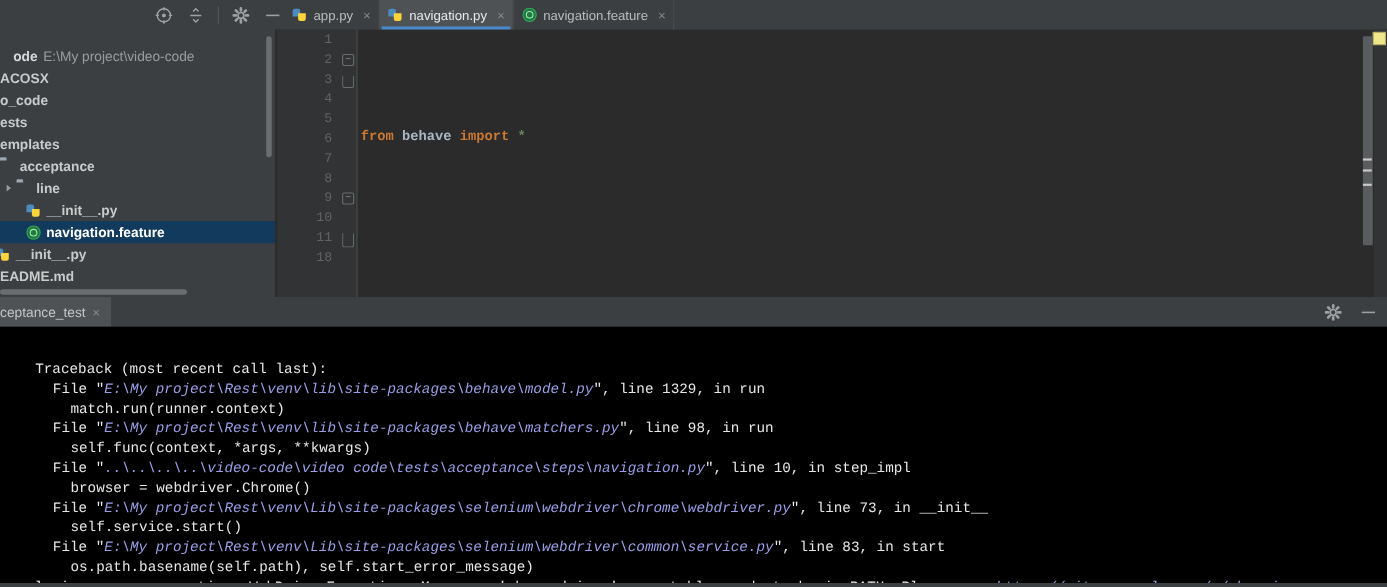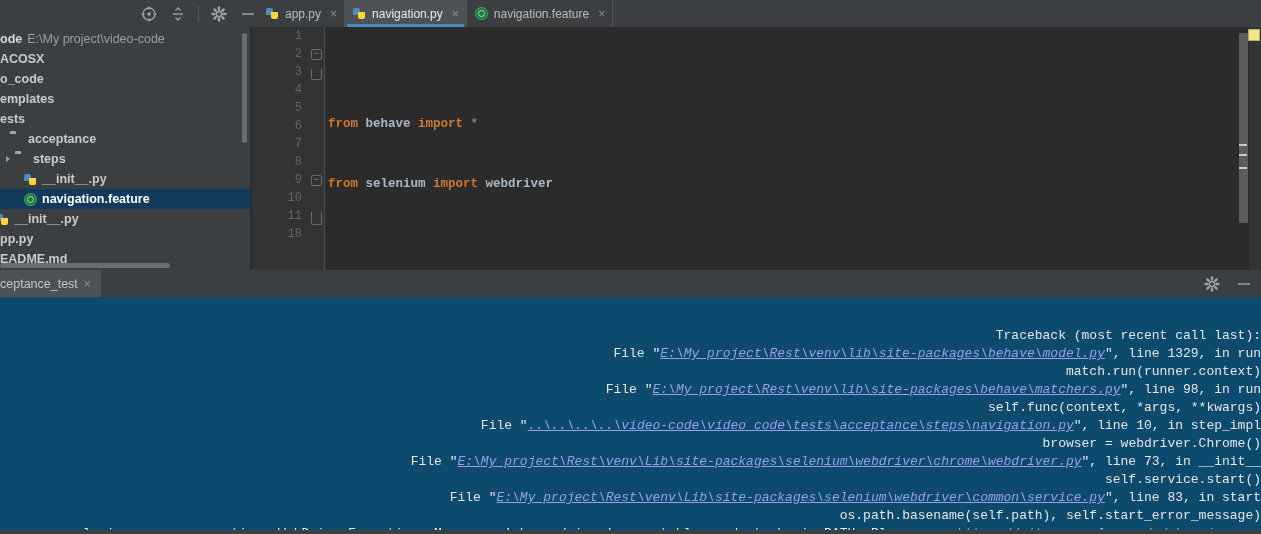--- a/index.html
+++ b/index.html
@@ -161,27 +161,26 @@
     box-sizing:border-box;
   }
   .console-tab .tclose{ margin-left:6px; color:#8b8b8b; font-size:12px; }
   .console-tools{
     position:absolute; right:8px; top:270px; height:27px; display:flex;
     align-items:center; gap:14px;
   }
 
   .console{
     position:absolute; left:0; top:297px; width:1261px; height:237px;
-    background:#0c4a6e; overflow:hidden;
+    background:#000000; overflow:hidden;
     font-family:"Liberation Mono", monospace; font-size:13px; color:#e6e6e6;
     white-space:pre;
-    text-align:right;
   }
   .console .ln{ height:18px; line-height:18px; padding-left:0; }
-  .lnk{ color:#9a9ee8; text-decoration:underline; font-style:italic; }
+  .lnk{ color:#9a9ee8; font-style:italic; }
   .c-hscroll{
     position:absolute; left:0; bottom:0; width:1055px; height:4px; background:#4a4a4a;
   }
 </style>
 </head>
 <body>
 
 <div id="app">
 
   <div class="topbar">
@@ -234,70 +233,67 @@
         <span class="ico ico-feature"></span>
         <span>navigation.feature</span>
         <span class="tclose">×</span>
       </div>
       <div class="tabsep"></div>
     </div>
   </div>
 
   <div class="sidebar">
 
-    <div class="tree-row" style="padding-left:0;margin-top:2px">
+    <div class="tree-row" style="padding-left:12px;margin-top:14px">
       <span class="tree-label tree-strong">ode</span>
       <span class="tree-sub">E:\My project\video-code</span>
     </div>
 
     <div class="tree-row">
       <span class="tree-label">ACOSX</span>
     </div>
 
     <div class="tree-row">
       <span class="tree-label">o_code</span>
     </div>
 
     <div class="tree-row">
+      <span class="tree-label">ests</span>
+    </div>
+
+    <div class="tree-row">
       <span class="tree-label">emplates</span>
     </div>
 
-    <div class="tree-row">
-      <span class="tree-label">ests</span>
-    </div>
-
-    <div class="tree-row" style="padding-left:10px">
+    <div class="tree-row" style="padding-left:0">
       <span class="ico"><span class="ico-folder"></span></span>
       <span class="tree-label">acceptance</span>
     </div>
 
     <div class="tree-row" style="padding-left:6px">
       <span class="arrow"></span>
       <span class="ico"><span class="ico-folder ico-folder-dark"></span></span>
-      <span class="tree-label">steps</span>
+      <span class="tree-label">line</span>
     </div>
 
     <div class="tree-row" style="padding-left:24px">
       <span class="ico ico-py"></span>
       <span class="tree-label">__init__.py</span>
     </div>
 
     <div class="tree-row selected" style="padding-left:24px">
       <span class="ico ico-feature"></span>
       <span class="tree-label">navigation.feature</span>
     </div>
 
     <div class="tree-row" style="padding-left:0">
       <span class="ico ico-py" style="margin-left:-4px"></span>
       <span class="tree-label">__init__.py</span>
     </div>
 
-    <div class="tree-row">
-      <span class="tree-label">pp.py</span>
-    </div>
 
     <div class="tree-row">
       <span class="tree-label">EADME.md</span>
     </div>
 
     <div class="sb-vscroll"></div>
     <div class="sb-hscroll"></div>
   </div>
 
   <div class="splitter-v"></div>
@@ -325,21 +321,20 @@
       <div class="fold-mark" style="top:148px">−</div>
       <div class="fold-end" style="top:185px;height:13px"></div>
     </div>
     <div class="gutter-edge"></div>
 
     <div class="code">
       <div class="cl">&nbsp;</div>
 
       <div class="cl"><span class="kw">from</span><span> behave </span><span class="kw">import</span><span class="str"> *</span></div>
 
-      <div class="cl"><span class="kw">from</span><span> selenium </span><span class="kw">import</span><span> webdriver</span></div>
 
       <div class="cl">&nbsp;</div>
 
       
 
       
 
       
 
       

